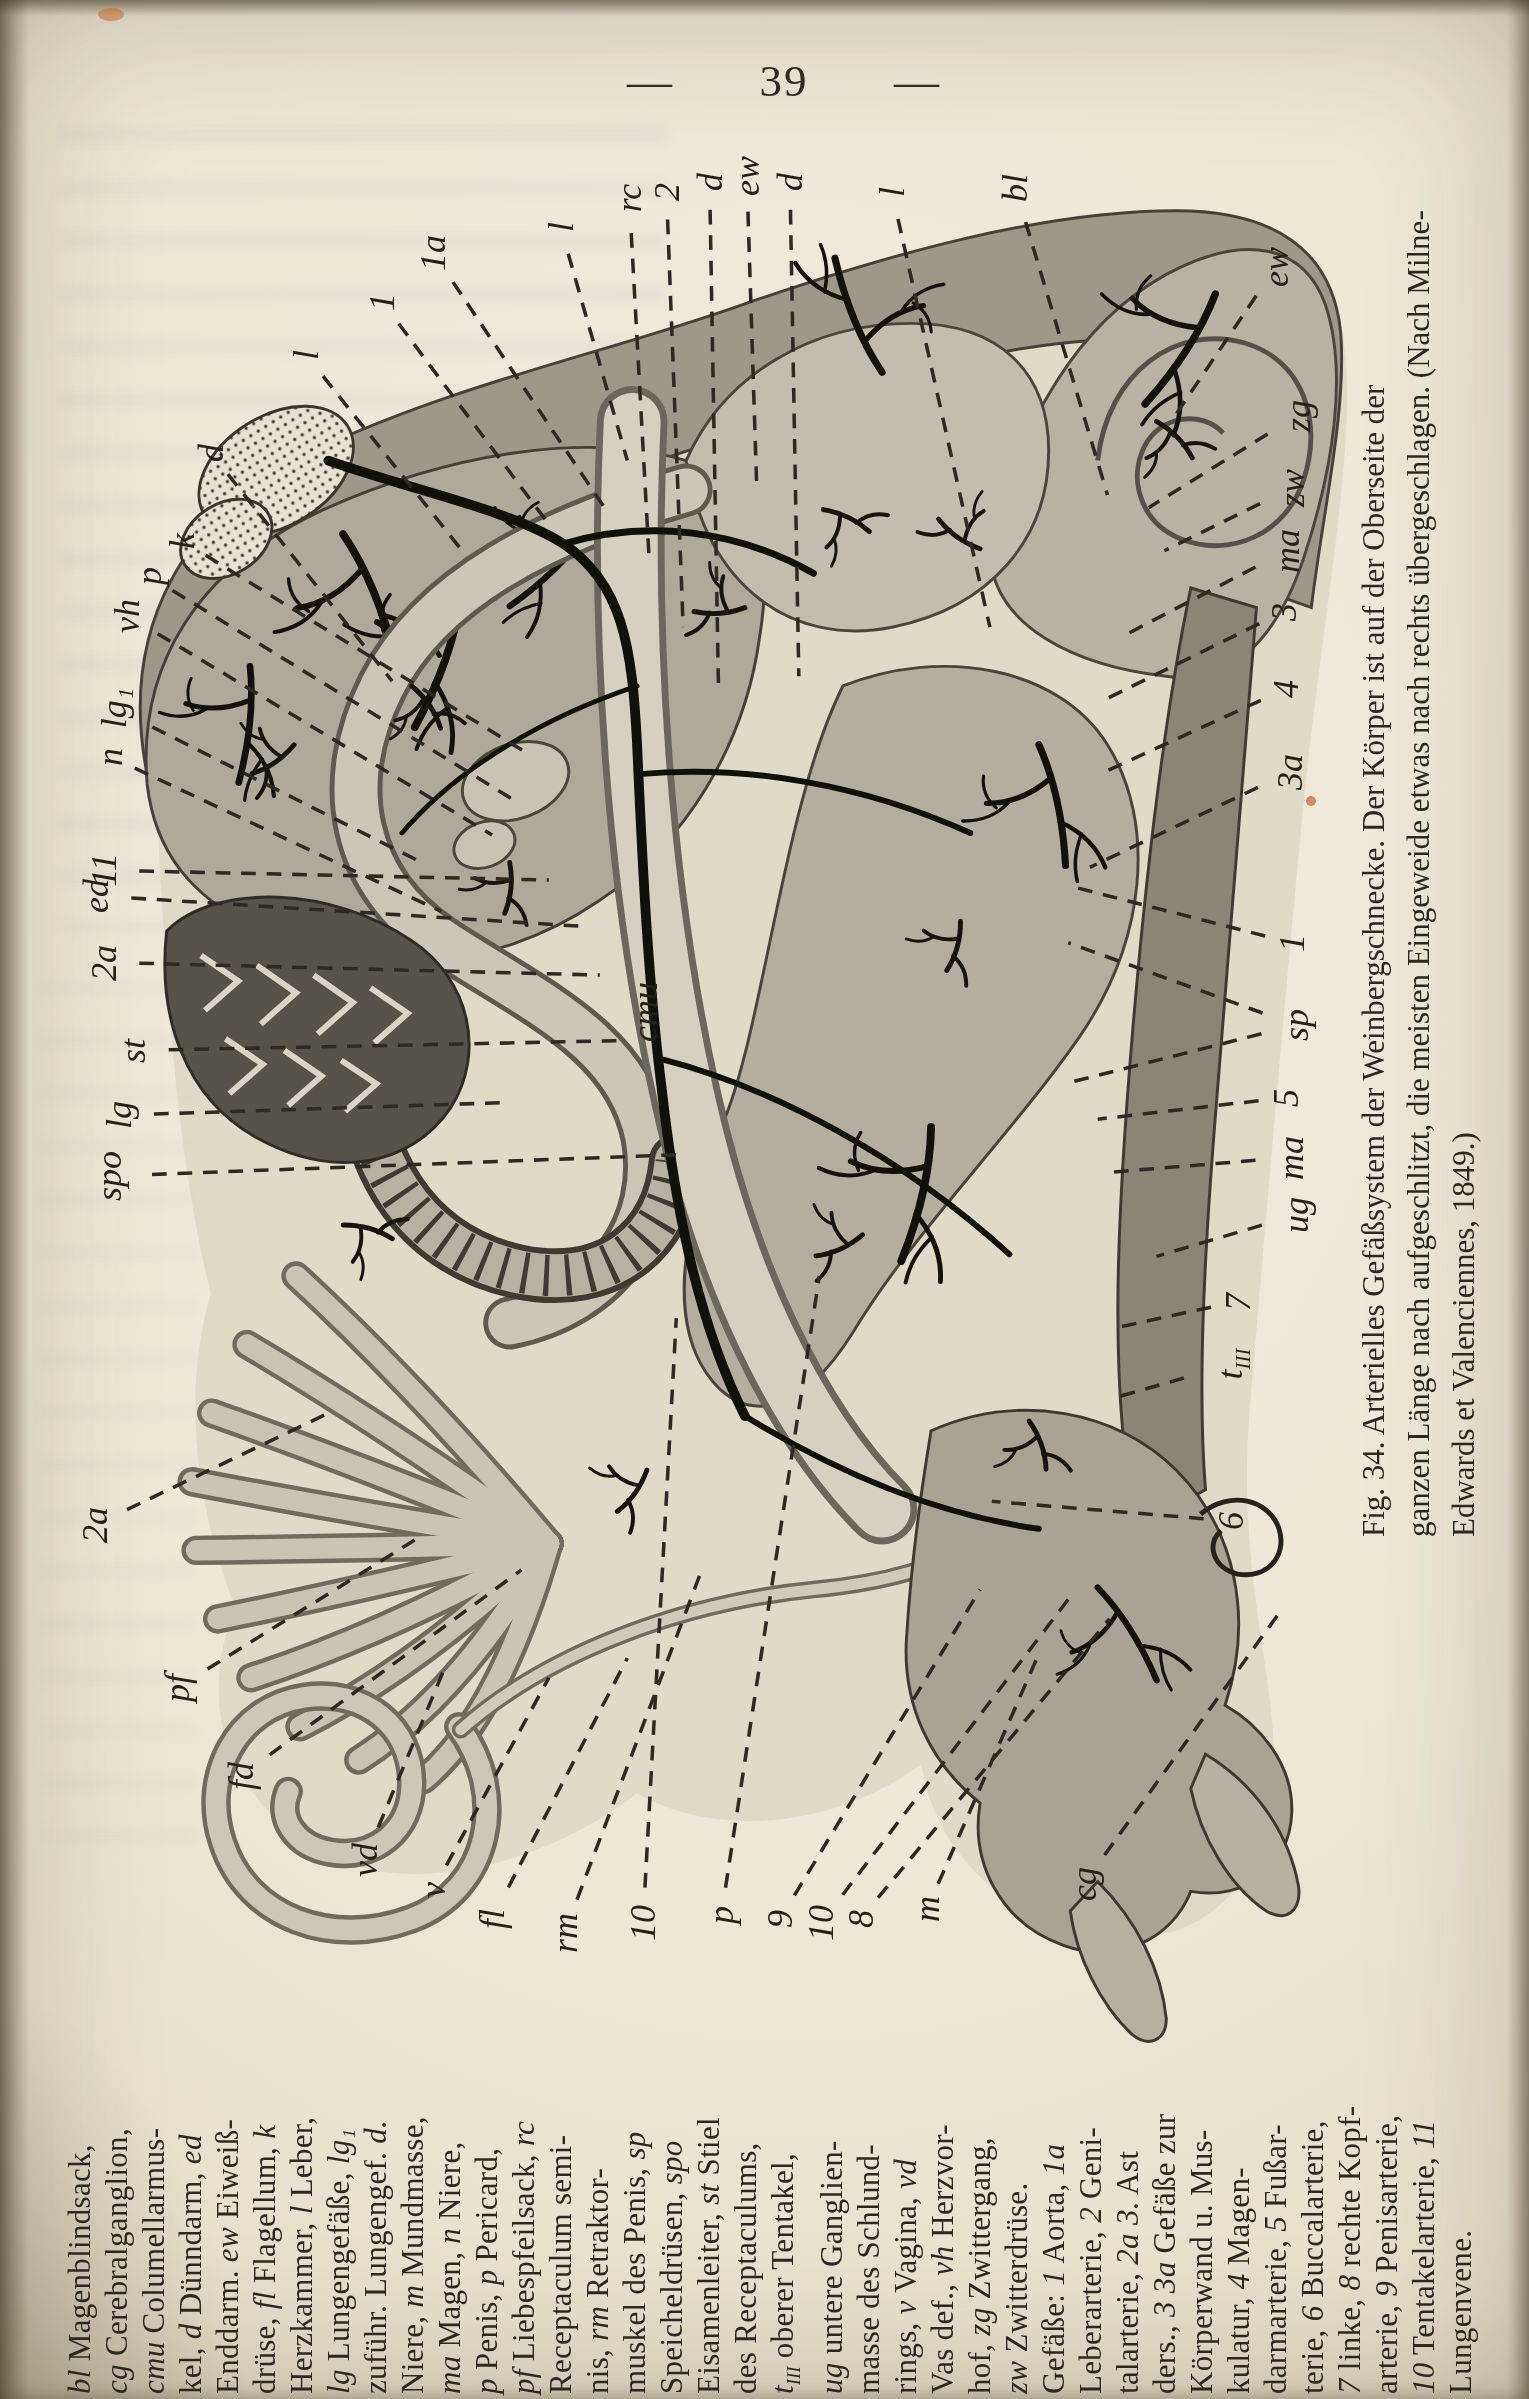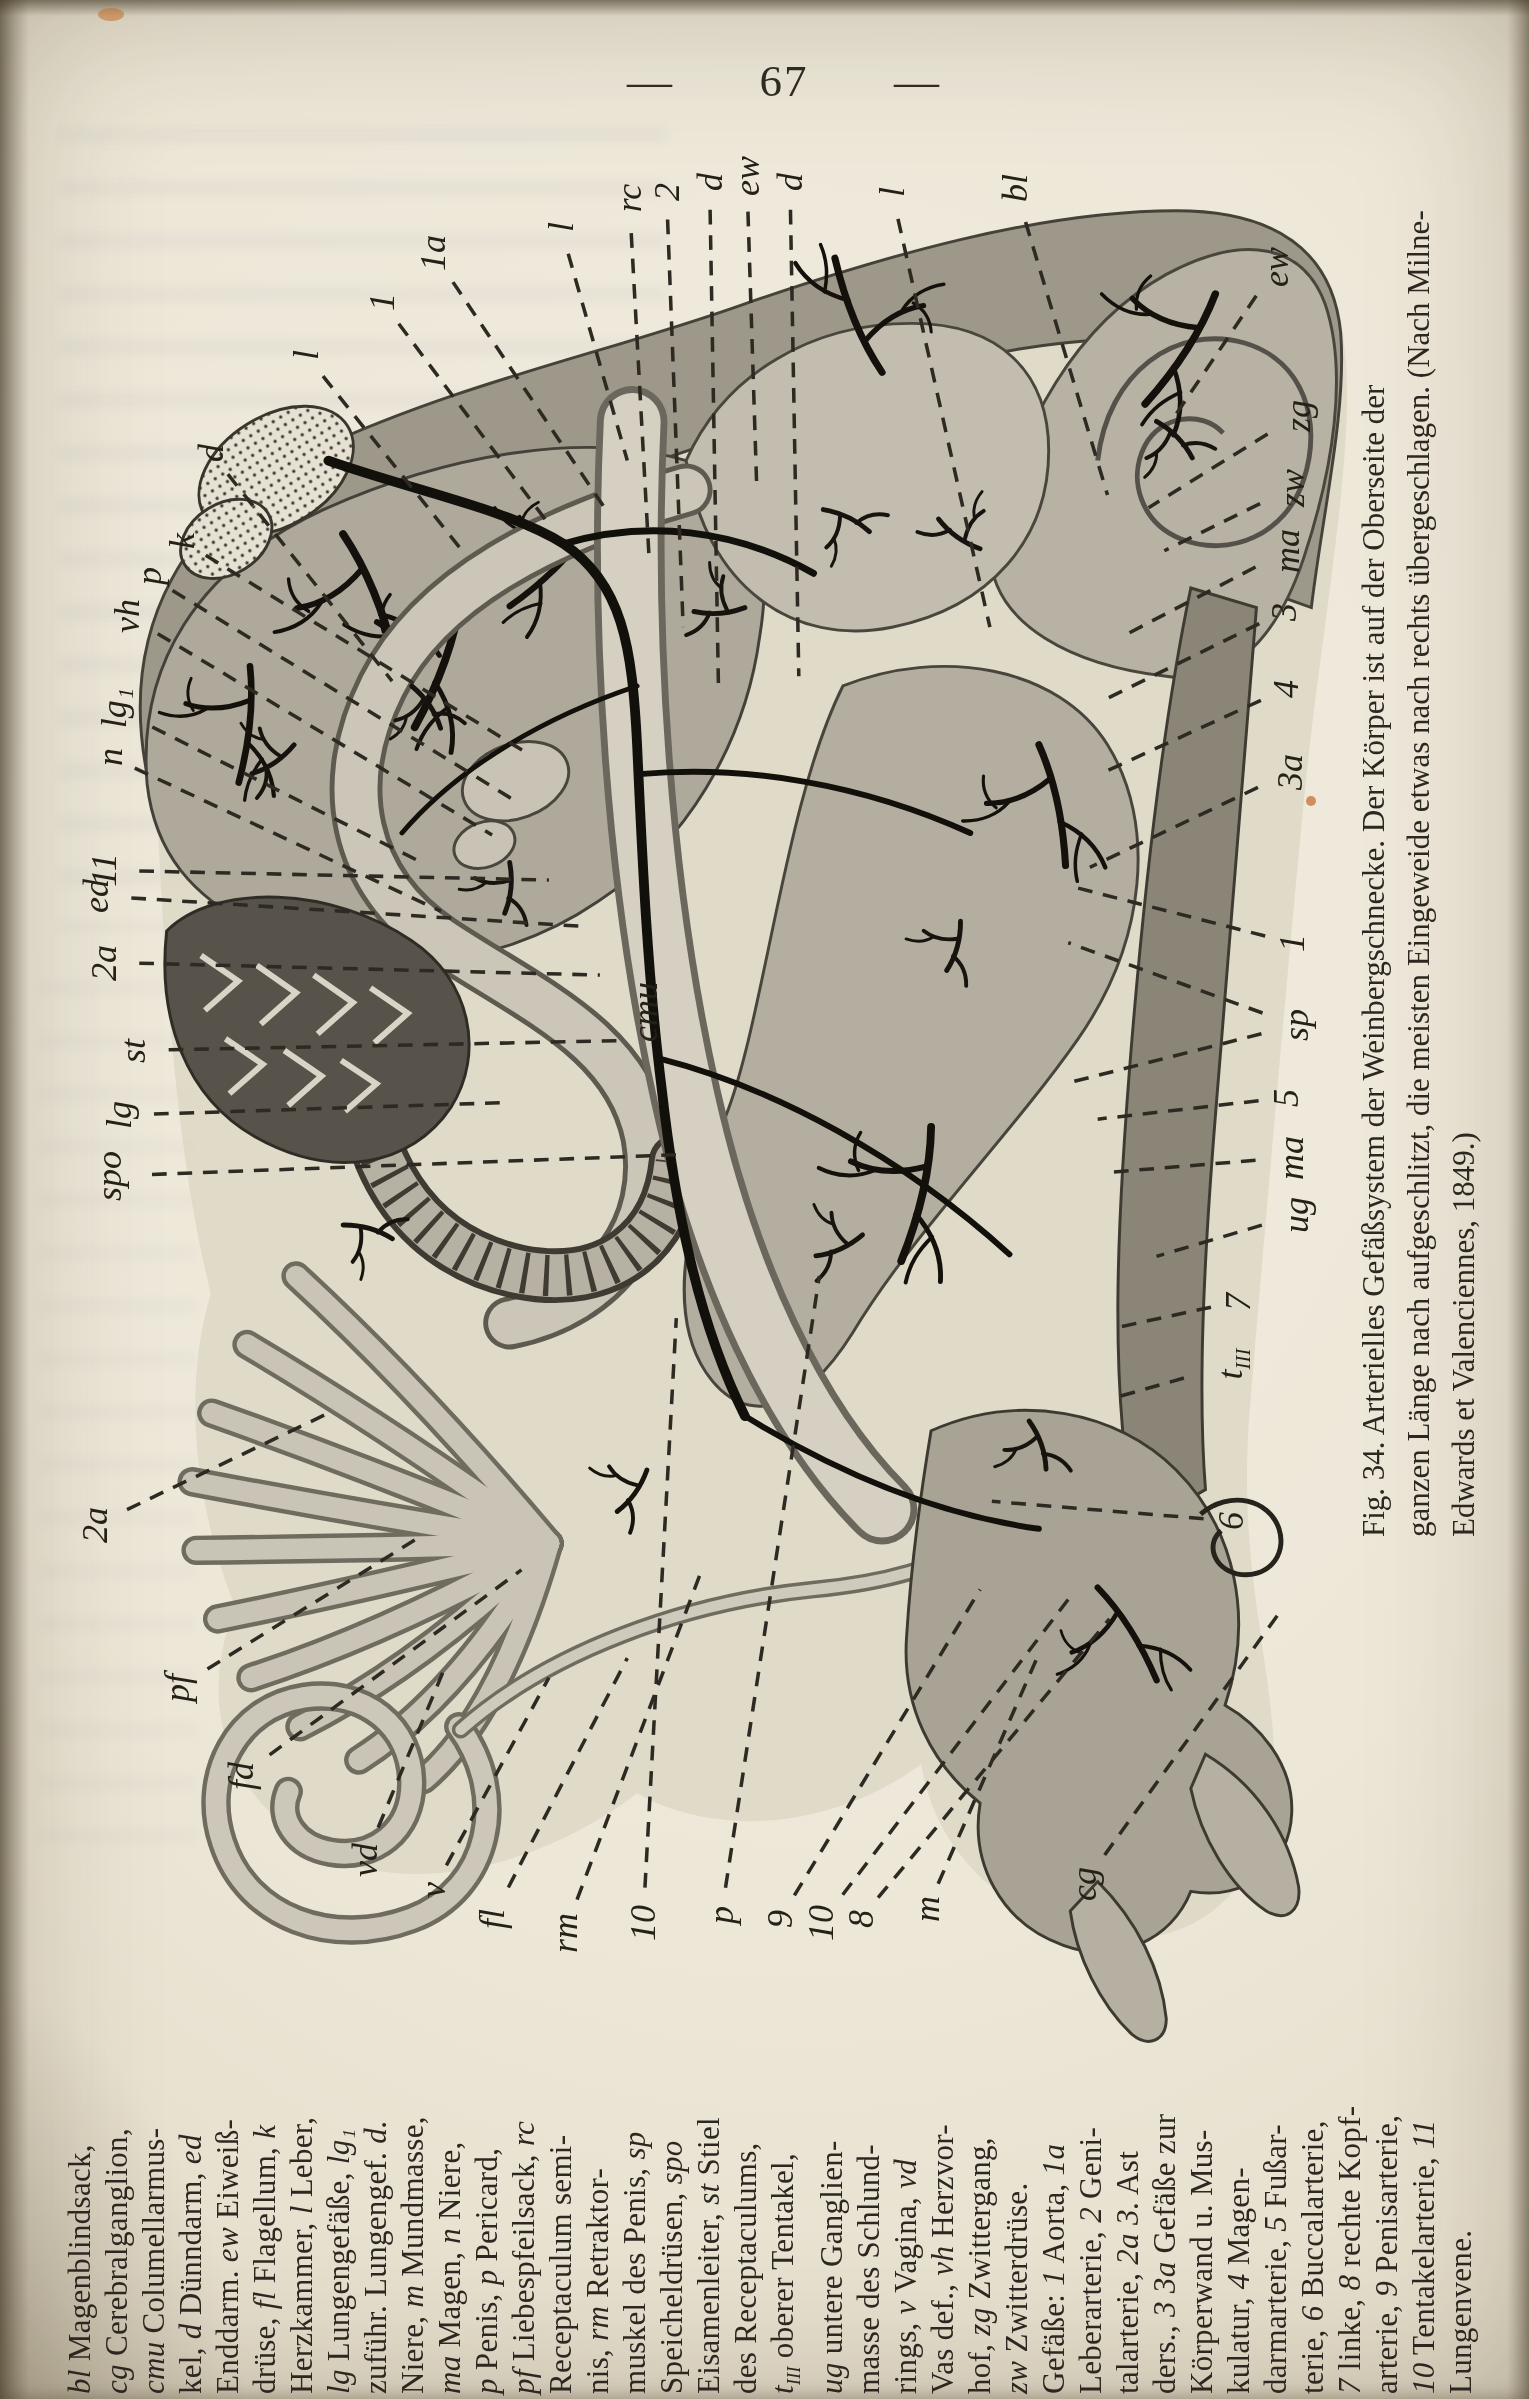--- a/index.html
+++ b/index.html
@@ -294,21 +294,21 @@
       <div class="fig-label" style="left: 1291px; top: 1158px;">ma</div>
       <div class="fig-label" style="left: 1296px; top: 1215px;">ug</div>
       <div class="fig-label" style="left: 1238px; top: 1302px;">7</div>
       <div class="fig-label" style="left: 1233px; top: 1364px;">t<sub>III</sub></div>
       <div class="fig-label" style="left: 1231px; top: 1521px;">6</div>
       <div class="fig-label" style="left: 645px; top: 1012px;">cmu</div>
     </div>
 
   <div class="pagenum">
     <span>—</span>
-    <span>67</span>
+    <span>39</span>
     <span>—</span>
   </div>
 
   <div class="caption-block">
       <div class="caption-line">Fig. 34. Arterielles Gefäßsystem der Weinbergschnecke.  Der Körper ist auf der Oberseite der</div>
       <div class="caption-line">ganzen Länge nach aufgeschlitzt, die meisten Eingeweide etwas nach rechts übergeschlagen.  (Nach Milne-</div>
       <div class="caption-line">Edwards et Valenciennes, 1849.)</div>
     </div>
 
   <div class="legend-block">

